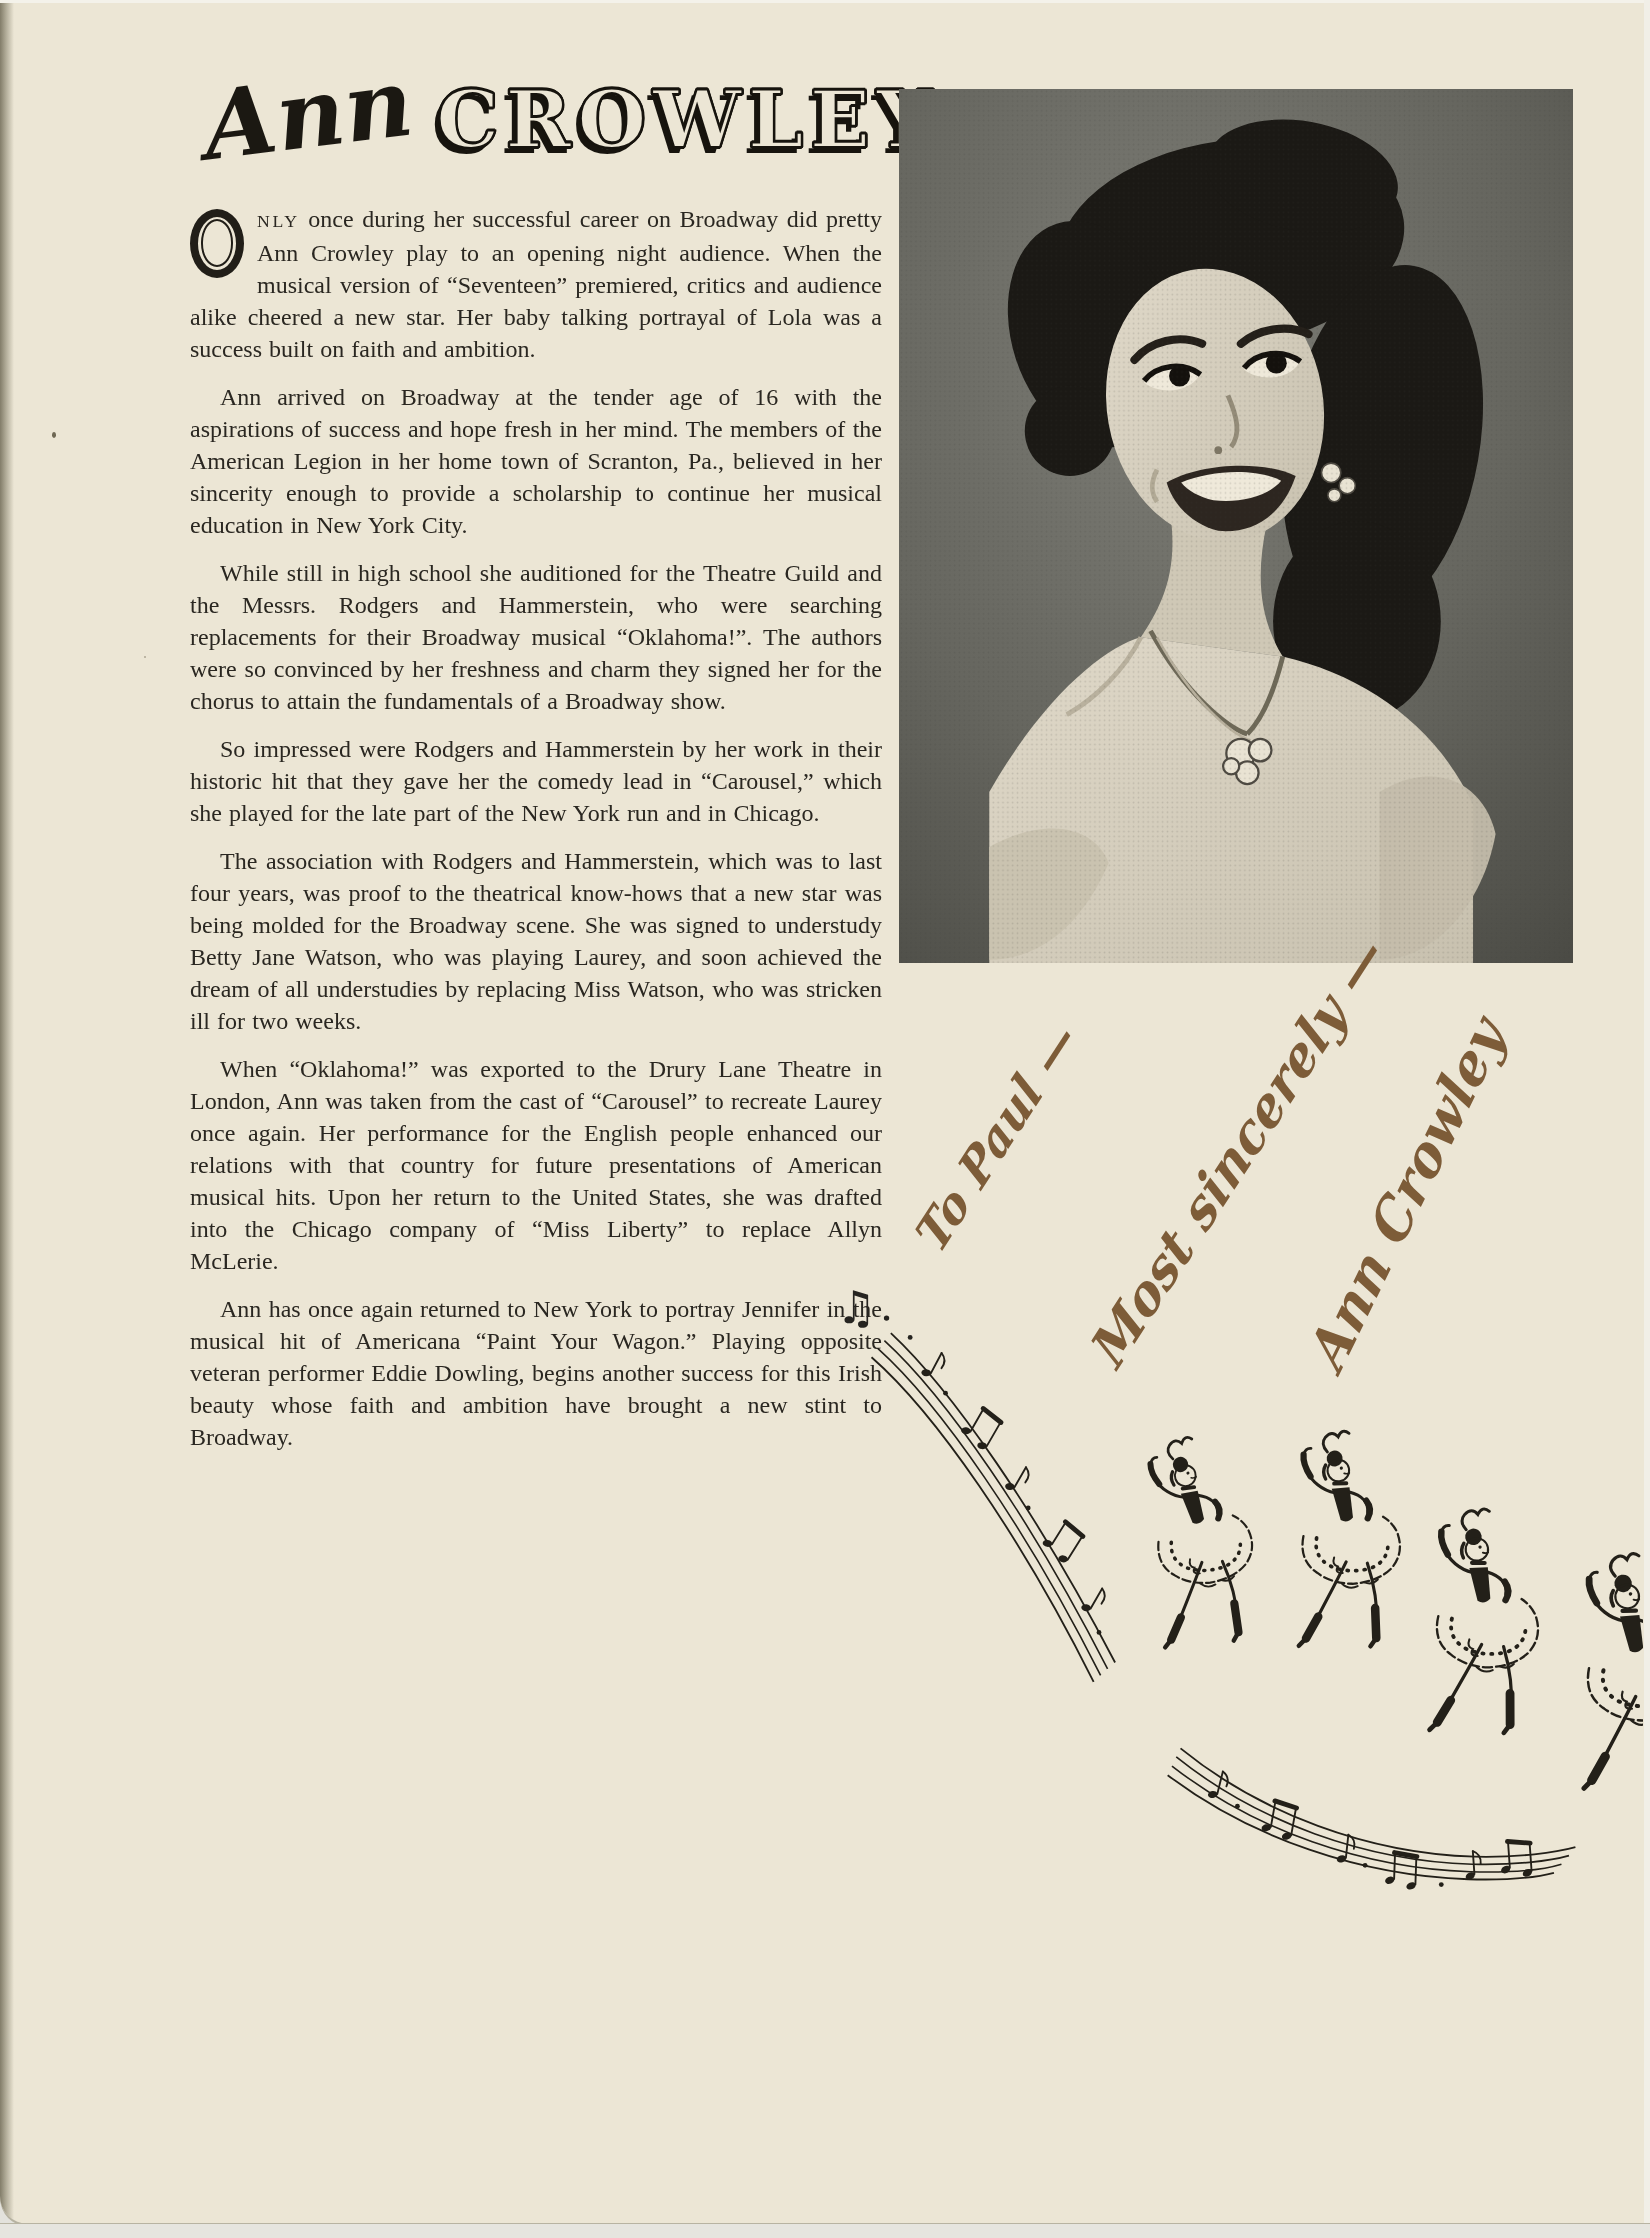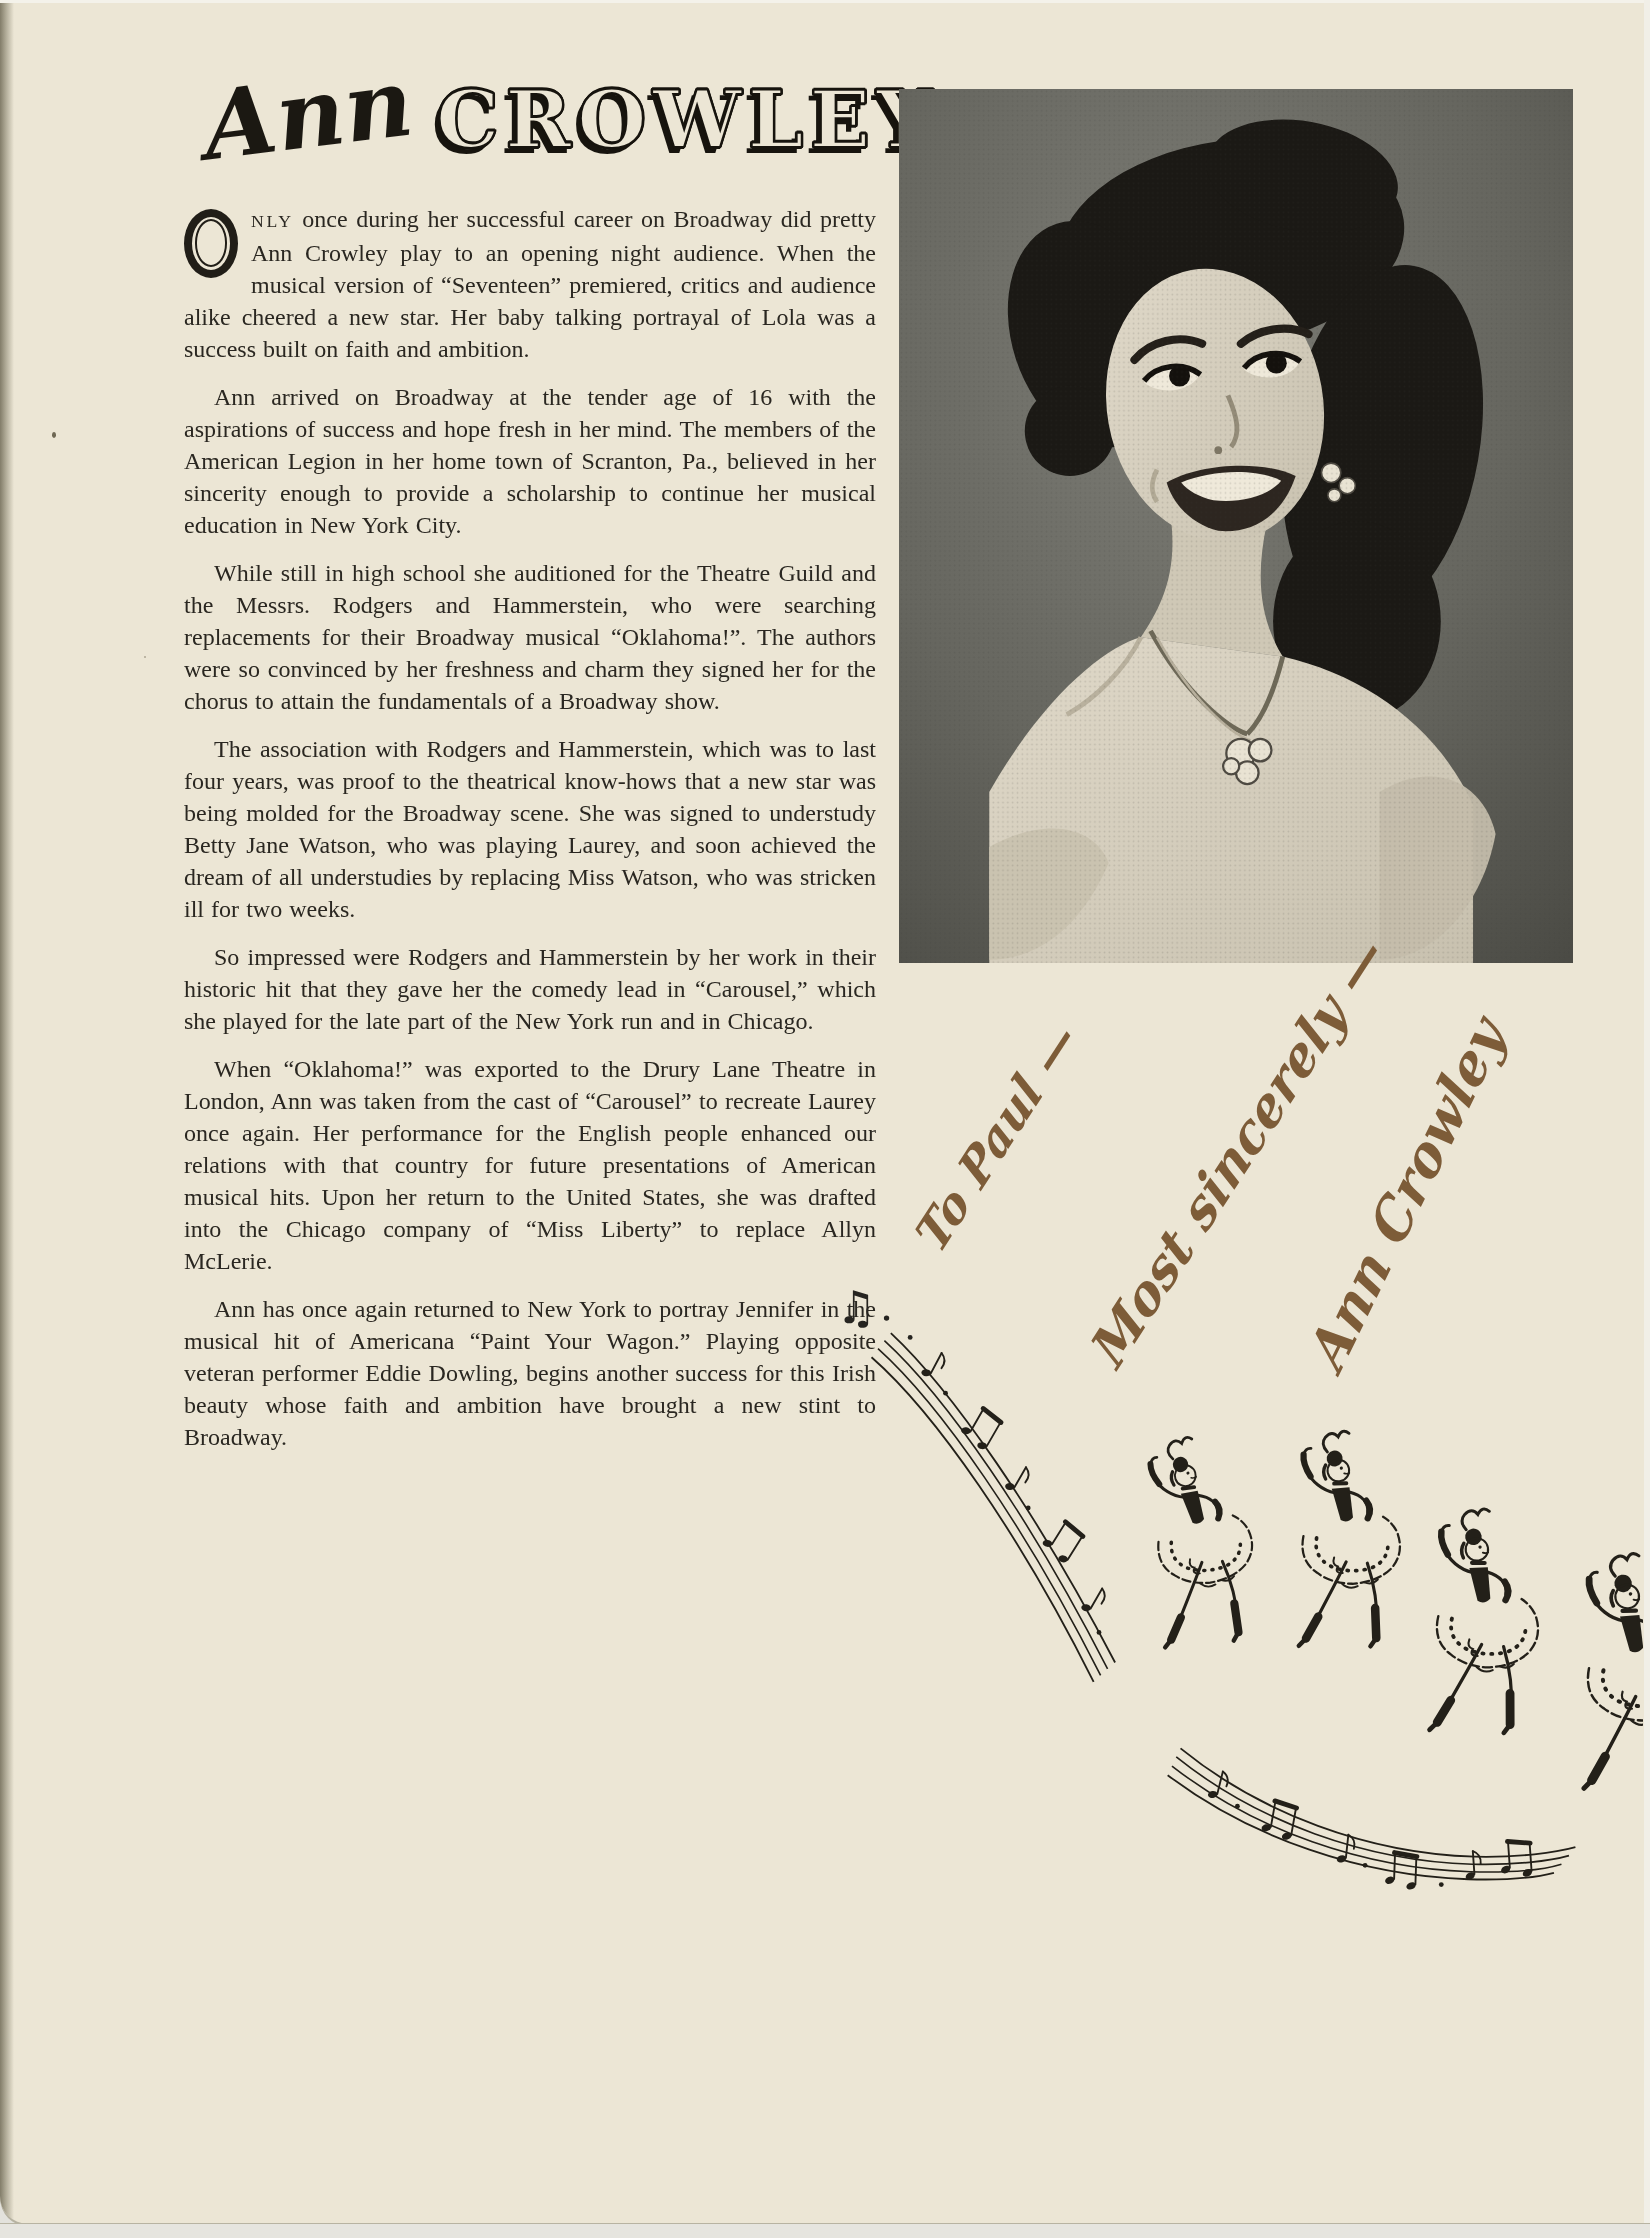--- a/index.html
+++ b/index.html
@@ -33,21 +33,21 @@
     font-size:79px;line-height:1;letter-spacing:6.4px;color:#ece6d5;
     -webkit-text-stroke:2.1px #17140e;
     text-shadow:
       1.6px 0 0 #17140e,-1.6px 0 0 #17140e,0 1.6px 0 #17140e,0 -1.6px 0 #17140e,
       1.1px 1.1px 0 #17140e,-1.1px 1.1px 0 #17140e,1.1px -1.1px 0 #17140e,-1.1px -1.1px 0 #17140e,
       -4.8px 6.4px 0 #17140e;
   }
 
   
   .column{
-    position:absolute;left:184px;top:200px;width:692px;
+    position:absolute;left:190px;top:200px;width:692px;
     font-size:24px;line-height:32px;color:#2a2721;
     text-align:justify;word-spacing:1.1px;
   }
   .column p{margin:0 0 16px 0;text-indent:30px;}
   .column p.lead{text-indent:0;}
   .dropcap{
     float:left;width:54px;height:69px;margin:5.4px 13px 2.1px 0;
     border:8.6px solid #211e18;border-radius:50%;position:relative;box-sizing:border-box;
   }
   .dropcap::after{
@@ -93,22 +93,22 @@
     <span class="title-ann">Ann</span>
     <span class="title-crowley">CROWLEY</span>
   </div>
 
   <div class="column">
     <p class="lead">
       <span class="dropcap" aria-hidden="true"></span><span class="lead-caps">NLY</span><span> once during her successful career on Broadway did pretty Ann Crowley play to an opening night audience. When the musical version of “Seventeen” premiered, critics and audience alike cheered a new star. Her baby talking portrayal of Lola was a success built on faith and ambition.</span>
     </p>
     <p>Ann arrived on Broadway at the tender age of 16 with the aspirations of success and hope fresh in her mind. The members of the American Legion in her home town of Scranton, Pa., believed in her sincerity enough to provide a scholarship to continue her musical education in New York City.</p>
     <p>While still in high school she auditioned for the Theatre Guild and the Messrs. Rodgers and Hammerstein, who were searching replacements for their Broadway musical “Oklahoma!”. The authors were so convinced by her freshness and charm they signed her for the chorus to attain the fundamentals of a Broadway show.</p>
+    <p>So impressed were Rodgers and Hammerstein by her work in their historic hit that they gave her the comedy lead in “Carousel,” which she played for the late part of the New York run and in Chicago.</p>
     <p>The association with Rodgers and Hammerstein, which was to last four years, was proof to the theatrical know-hows that a new star was being molded for the Broadway scene. She was signed to understudy Betty Jane Watson, who was playing Laurey, and soon achieved the dream of all understudies by replacing Miss Watson, who was stricken ill for two weeks.</p>
-    <p>So impressed were Rodgers and Hammerstein by her work in their historic hit that they gave her the comedy lead in “Carousel,” which she played for the late part of the New York run and in Chicago.</p>
     <p>When “Oklahoma!” was exported to the Drury Lane Theatre in London, Ann was taken from the cast of “Carousel” to recreate Laurey once again. Her performance for the English people enhanced our relations with that country for future presentations of American musical hits. Upon her return to the United States, she was drafted into the Chicago company of “Miss Liberty” to replace Allyn McLerie.</p>
     <p>Ann has once again returned to New York to portray Jennifer in the musical hit of Americana “Paint Your Wagon.” Playing opposite veteran performer Eddie Dowling, begins another success for this Irish beauty whose faith and ambition have brought a new stint to Broadway.</p>
   </div>
 
   <div class="photo">
     <svg viewBox="0 0 418 542" preserveAspectRatio="none">
       <defs>
         <radialGradient id="pbg" cx="42%" cy="30%" r="90%">
           <stop offset="0%" stop-color="#7d7d76"></stop>
           <stop offset="55%" stop-color="#66665f"></stop>

